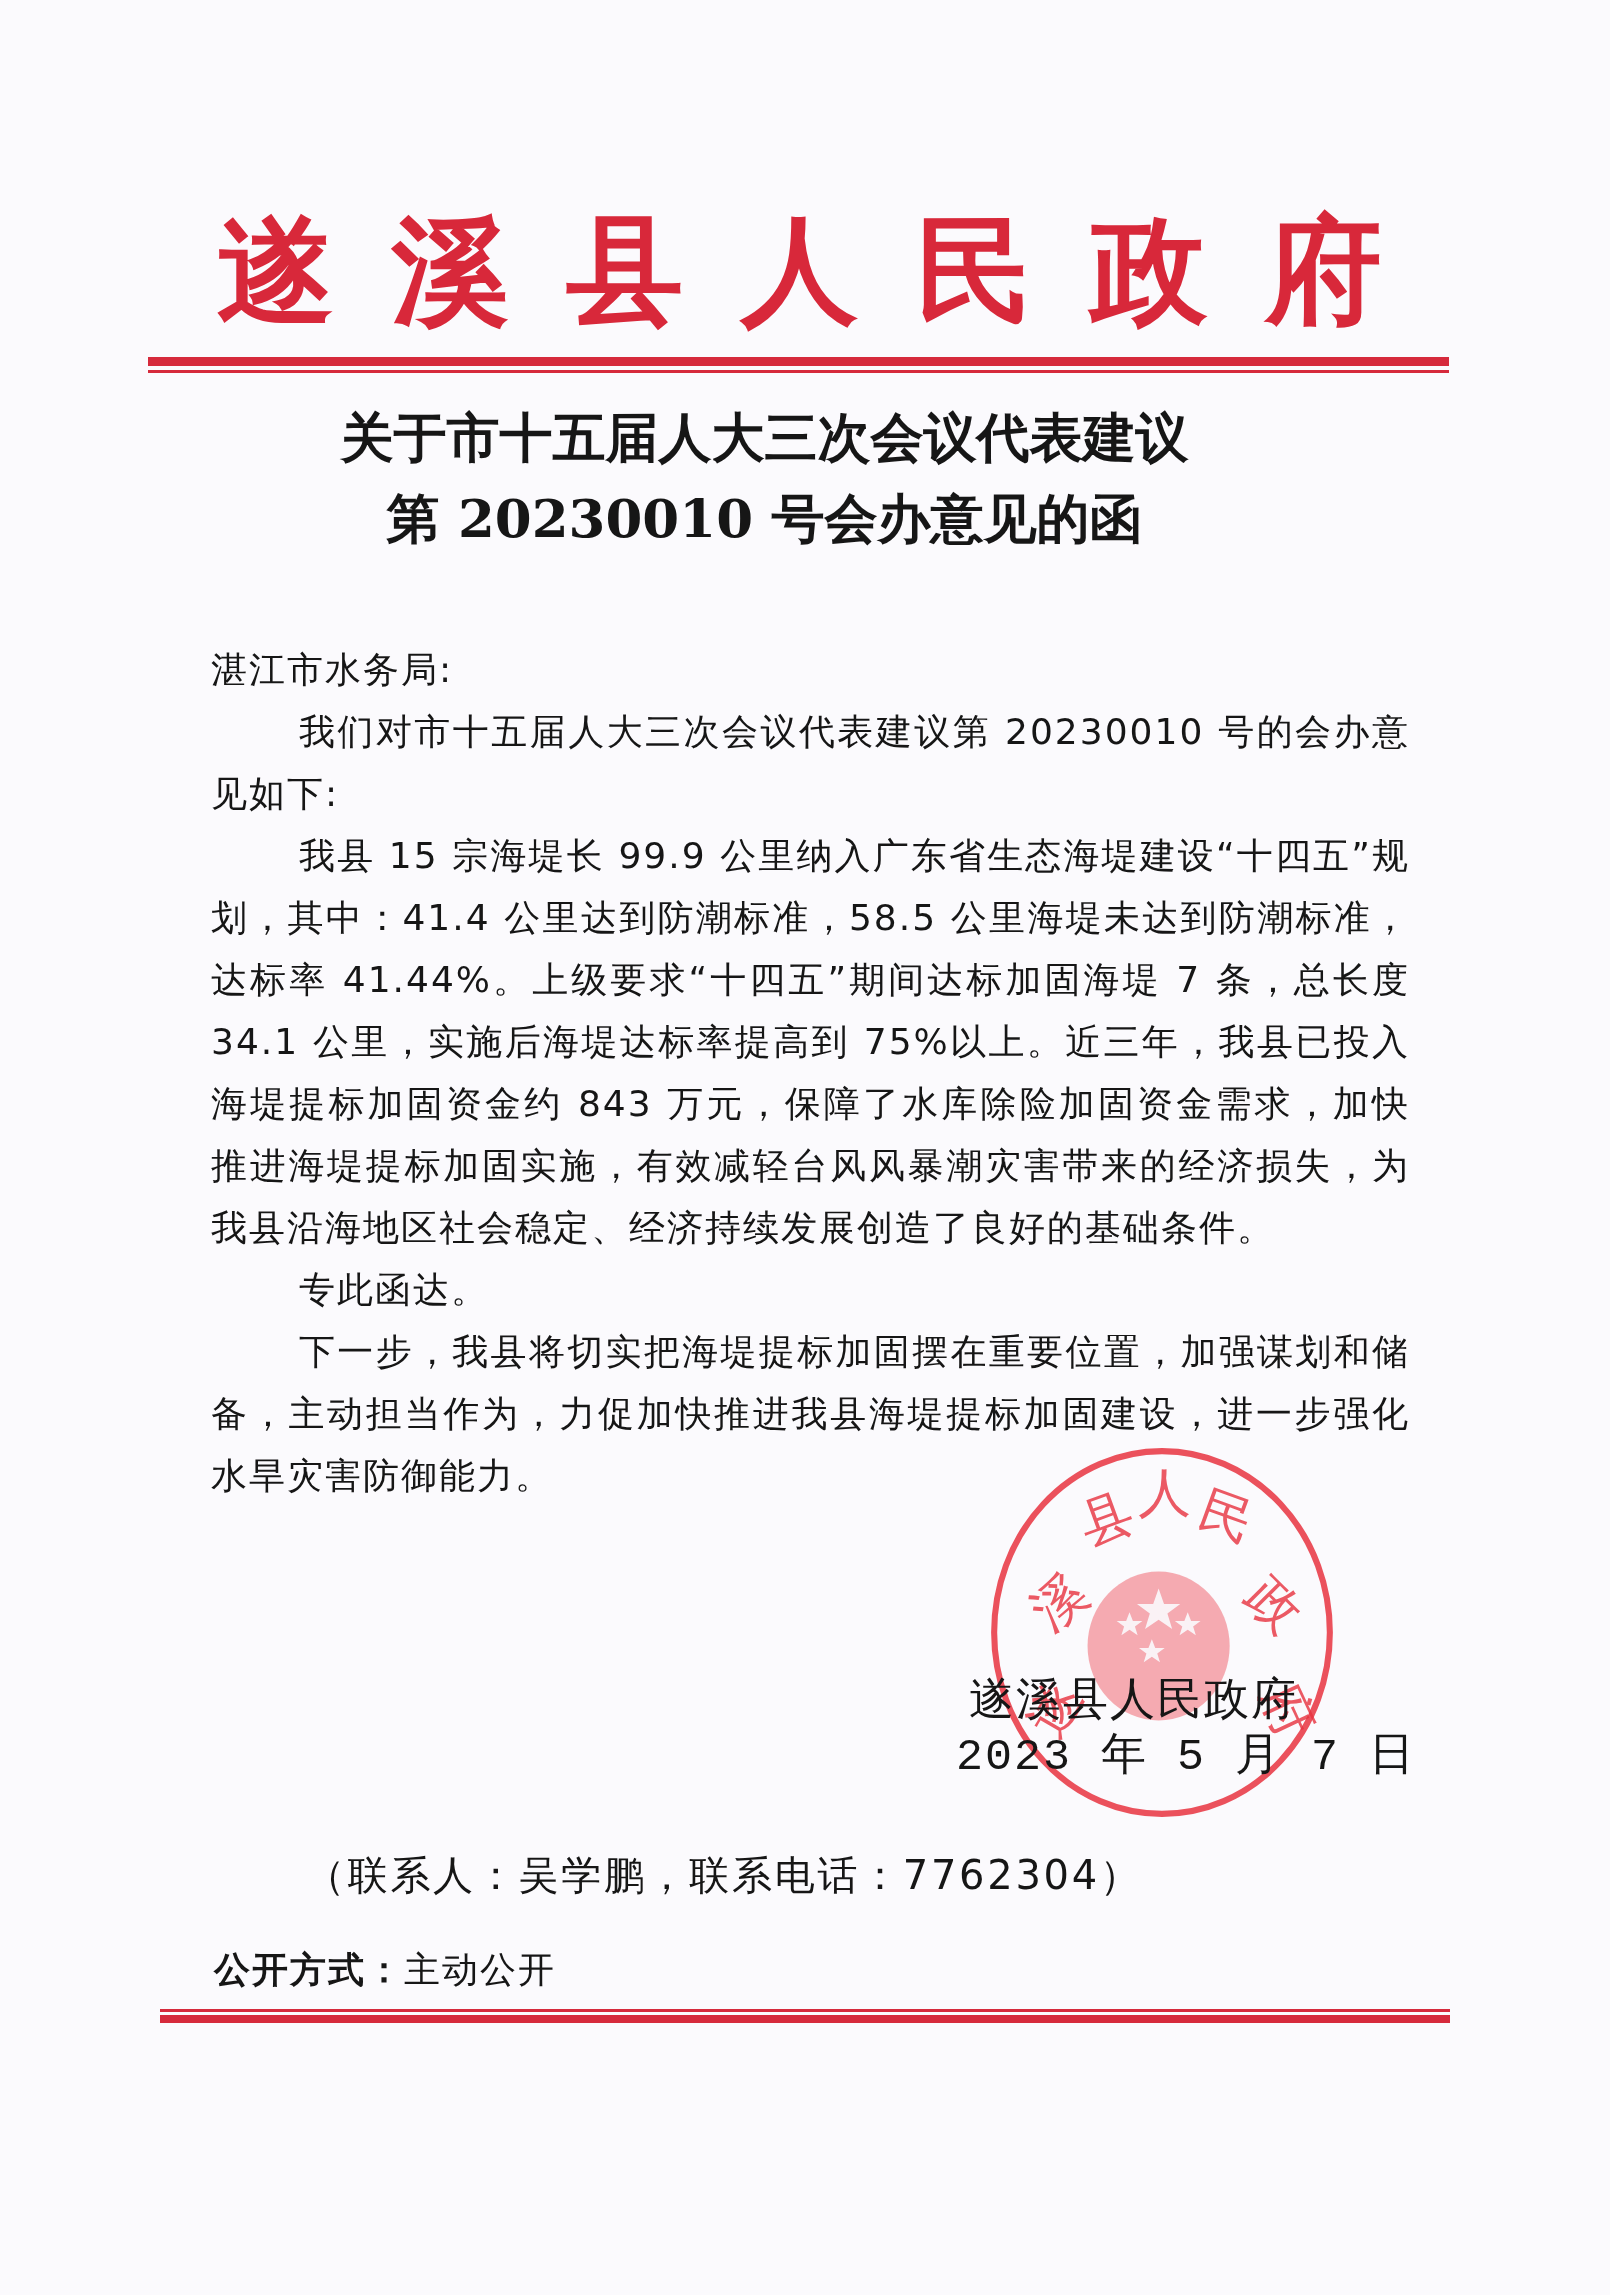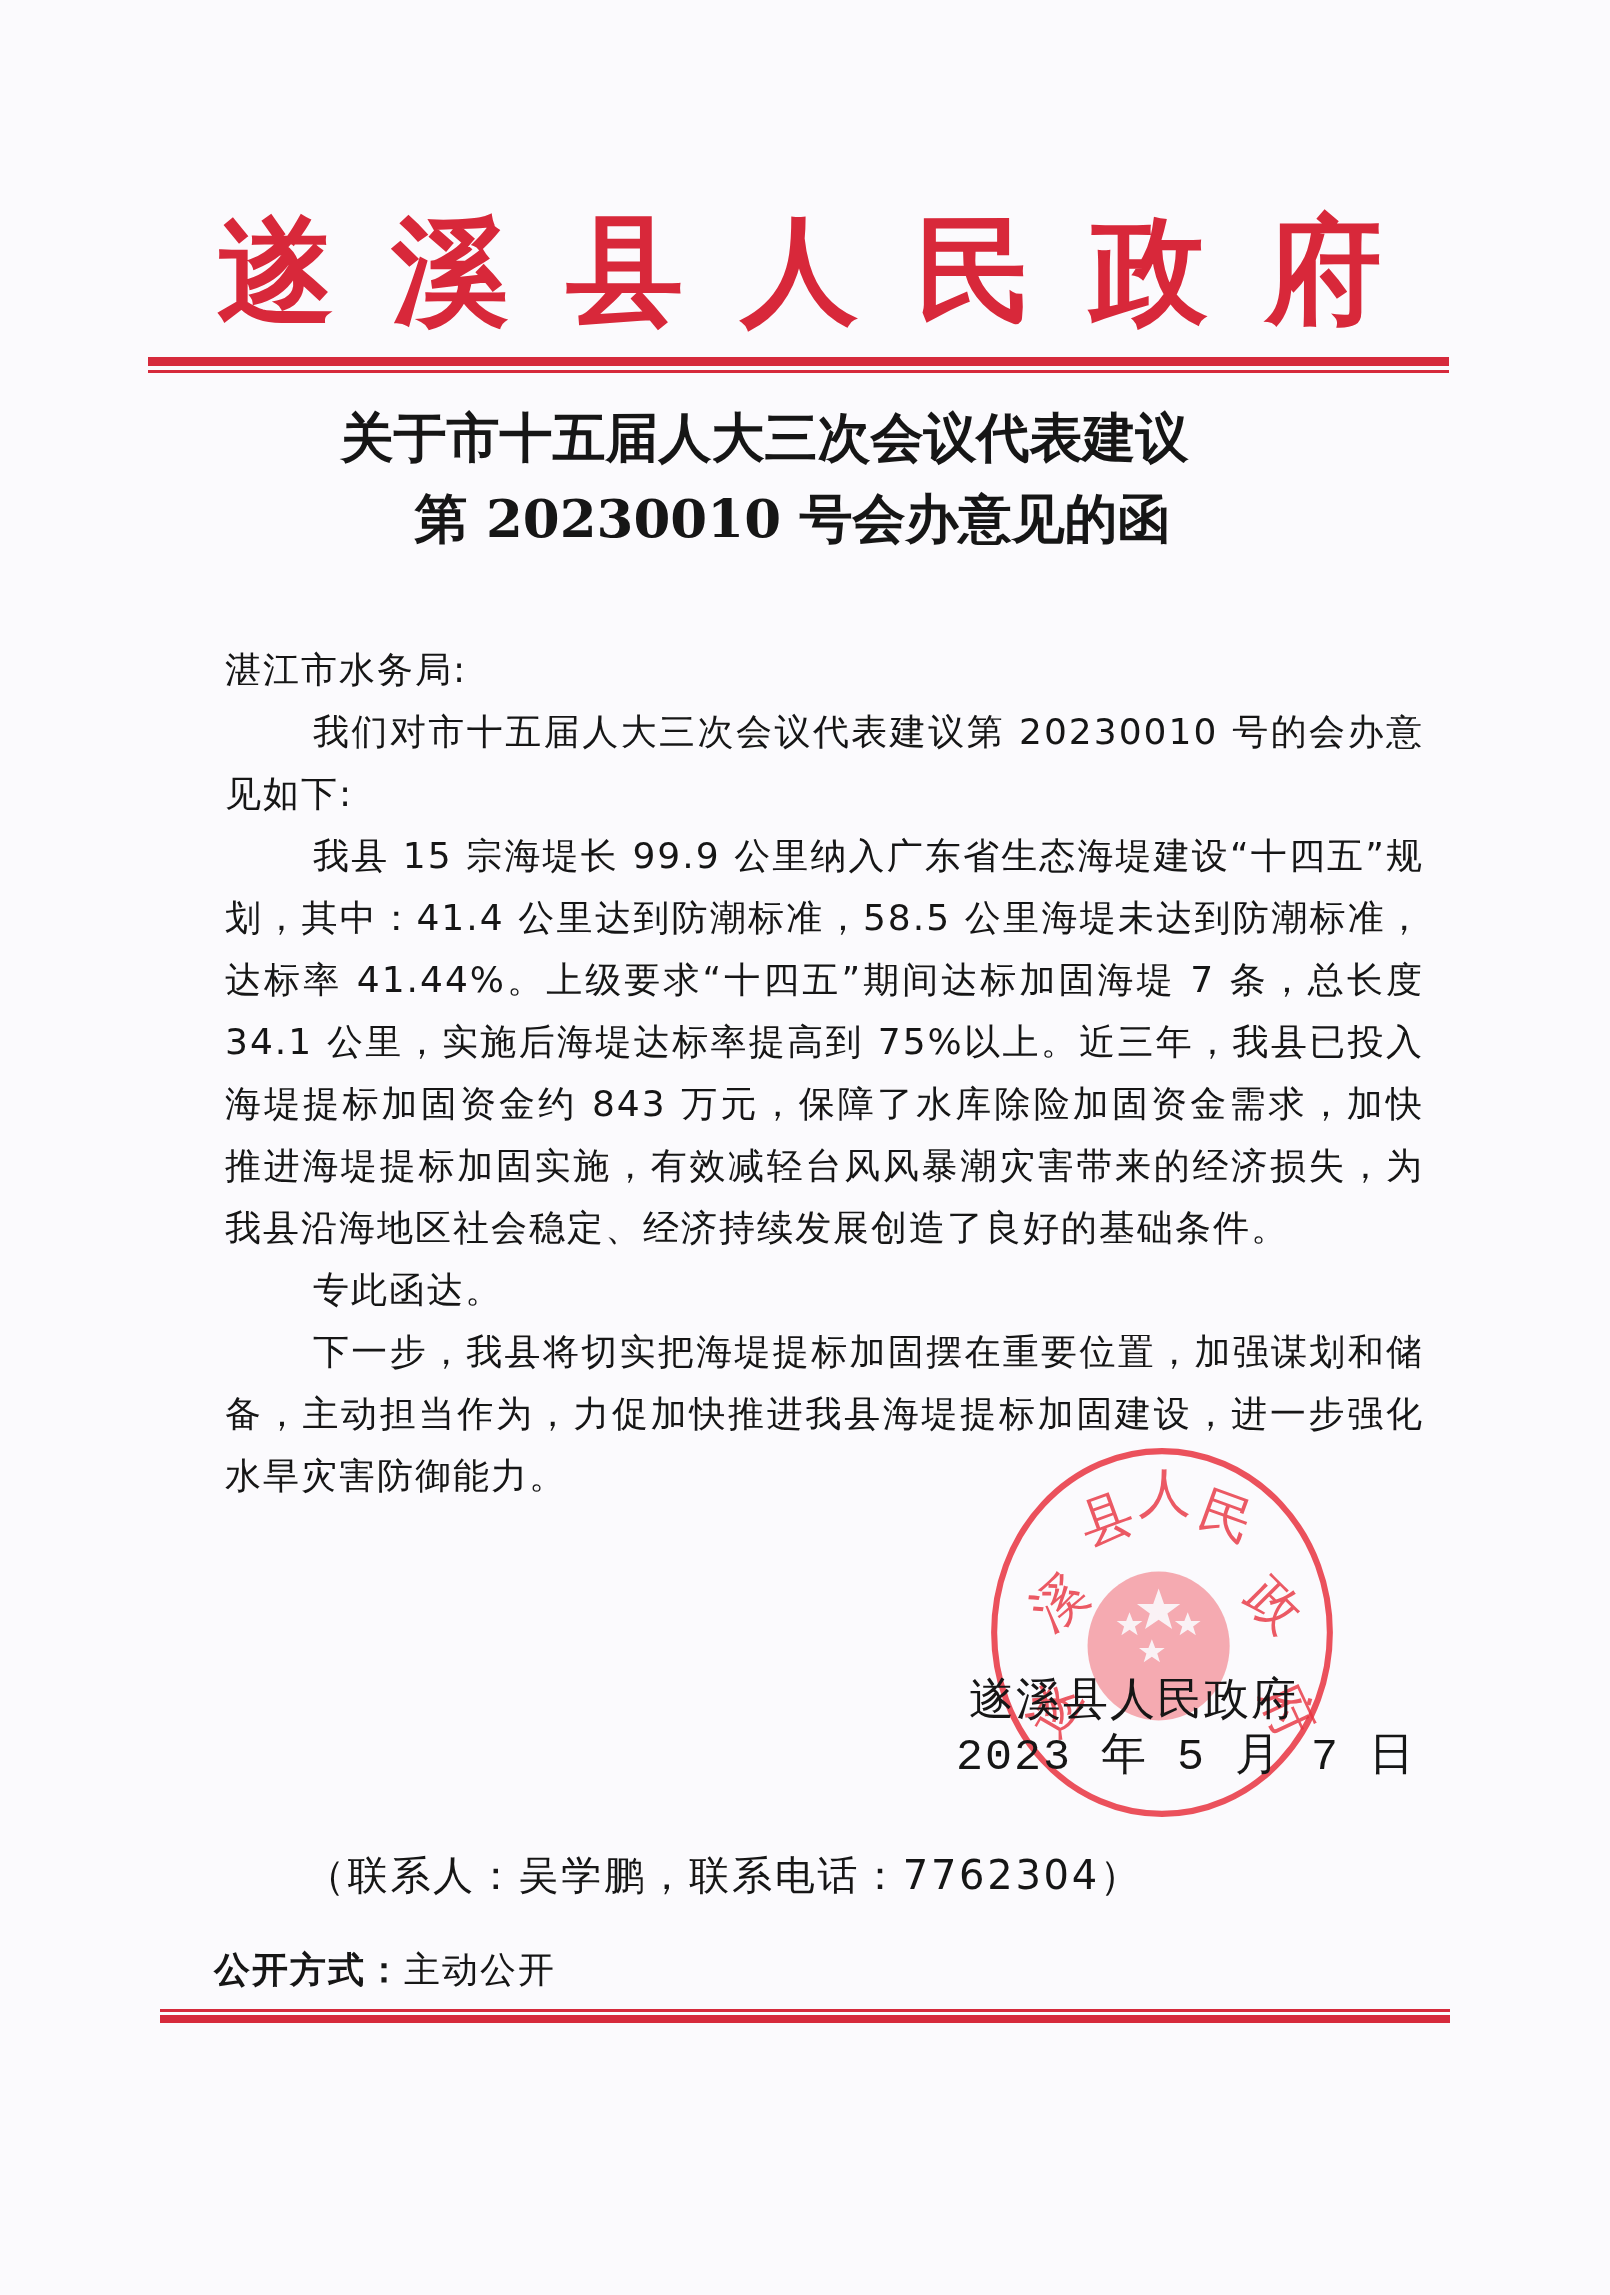--- a/index.html
+++ b/index.html
@@ -24,21 +24,20 @@
   .title {
     position: absolute; left: 0; width: 1529px; text-align: center;
     font-size: 53px; line-height: 80px; font-weight: bold;
     font-family: "DejaVu Serif", serif;
   }
   .body-text {
     position: absolute; left: 211px; width: 1199px;
     font-size: 36px; line-height: 62px;
     font-family: "DejaVu Sans", sans-serif;
     letter-spacing: 2px;
-    margin-left: 14px;
   }
   .para { text-indent: 88px; margin: 0; text-align: justify; }
   .line { margin: 0; }
   .sig {
     position: absolute; font-size: 45px; line-height: 54px;
     font-family: Liberation Mono, monospace;
     letter-spacing: 2px;
   }
   .contact {
     position: absolute; left: 305px; top: 1848px;
@@ -67,21 +66,21 @@
   <span>人</span>
   <span>民</span>
   <span>政</span>
   <span>府</span>
 </div>
 
 <div class="rule-top" style="top:357px;height:8.8px;"></div>
 <div class="rule-top" style="top:370px;height:3.4px;"></div>
 
 <div class="title" style="top:397px;">关于市十五届人大三次会议代表建议</div>
-<div class="title" style="top:478px;margin-left:28px;">第 20230010 号会办意见的函</div>
+<div class="title" style="top:478px;">第 20230010 号会办意见的函</div>
 
 <div class="body-text" style="top:639px;">
   <p class="line">湛江市水务局:</p>
   <p class="para">我们对市十五届人大三次会议代表建议第 20230010 号的会办意见如下:</p>
   <p class="para">我县 15 宗海堤长 99.9 公里纳入广东省生态海堤建设“十四五”规划，其中：41.4 公里达到防潮标准，58.5 公里海堤未达到防潮标准，达标率 41.44%。上级要求“十四五”期间达标加固海堤 7 条，总长度 34.1 公里，实施后海堤达标率提高到 75%以上。近三年，我县已投入海堤提标加固资金约 843 万元，保障了水库除险加固资金需求，加快推进海堤提标加固实施，有效减轻台风风暴潮灾害带来的经济损失，为我县沿海地区社会稳定、经济持续发展创造了良好的基础条件。</p>
   <p class="para">专此函达。</p>
   <p class="para">下一步，我县将切实把海堤提标加固摆在重要位置，加强谋划和储备，主动担当作为，力促加快推进我县海堤提标加固建设，进一步强化水旱灾害防御能力。</p>
 </div>
 
 <svg class="seal" viewBox="0 0 520 560" xmlns="http://www.w3.org/2000/svg">

